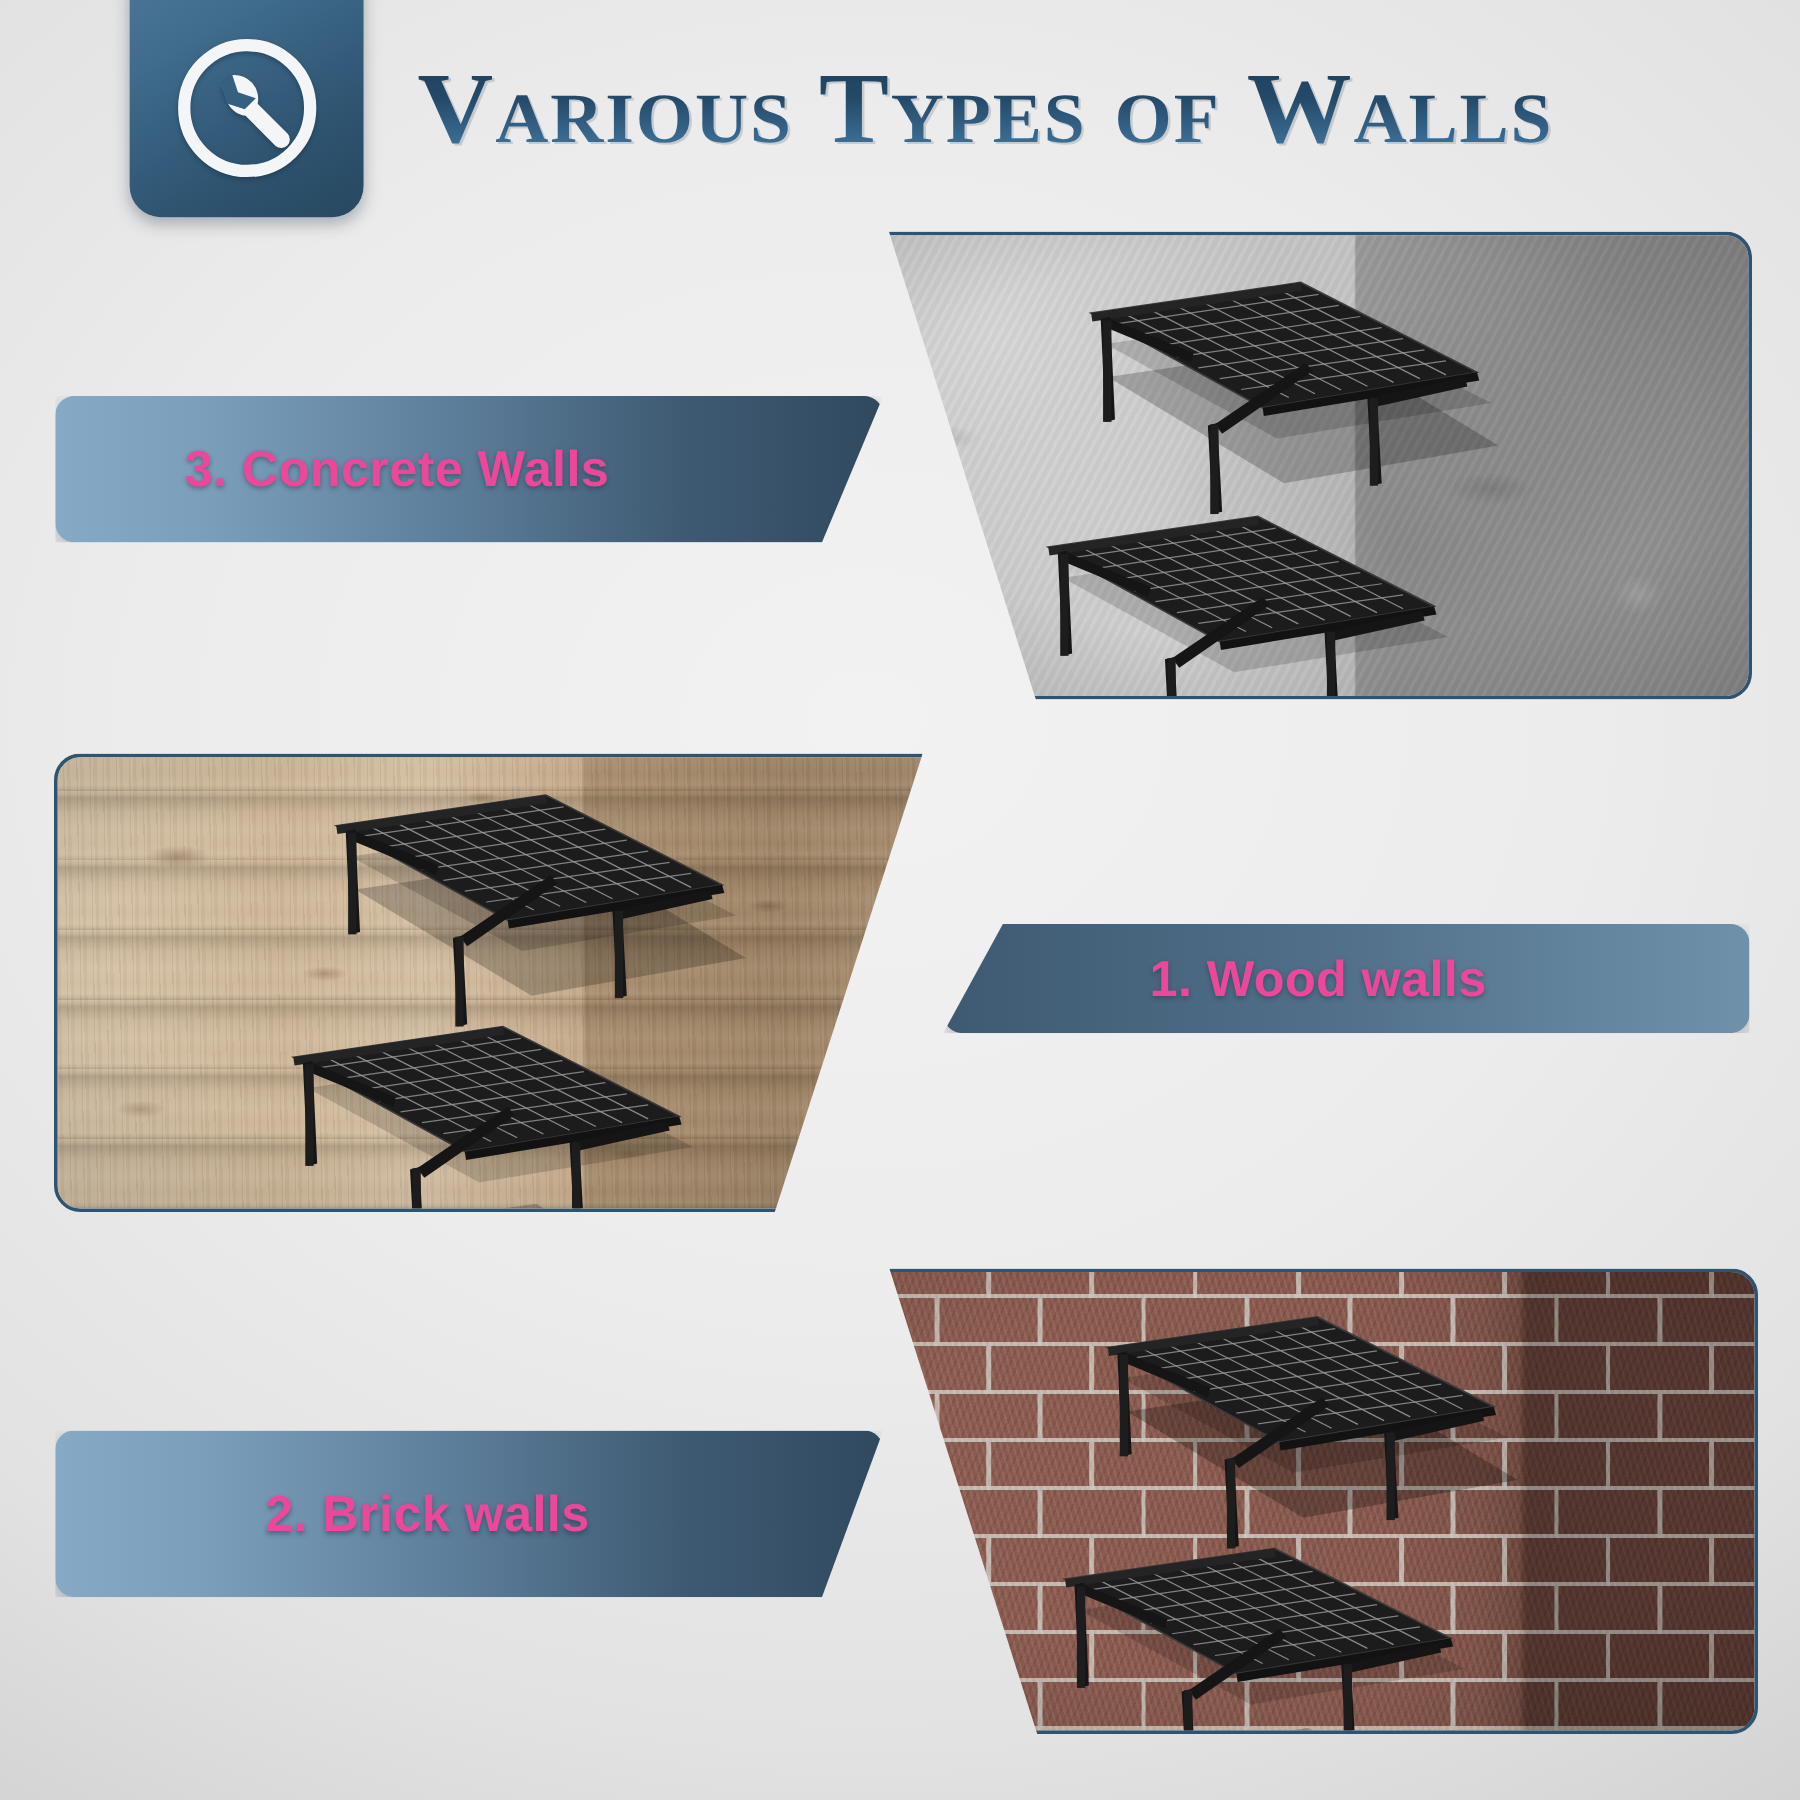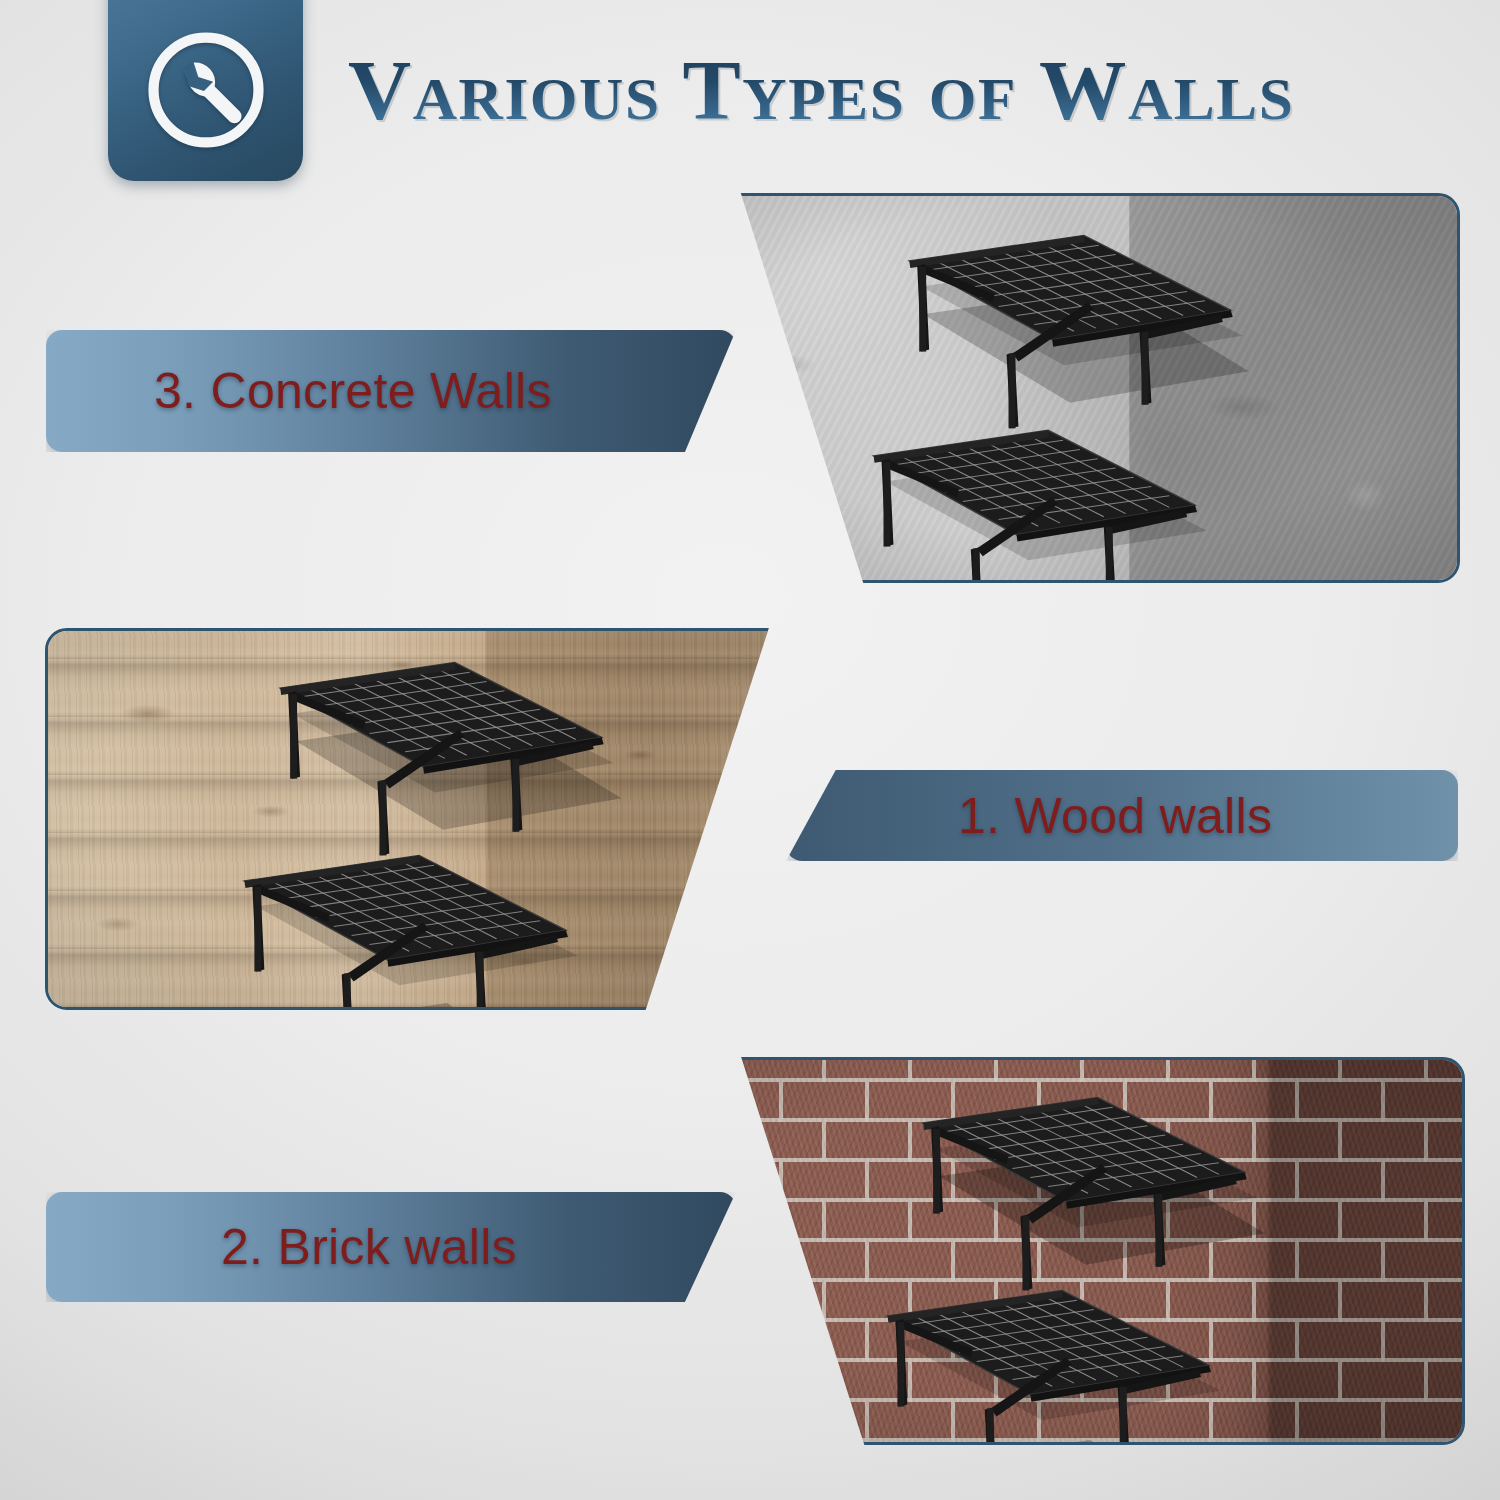--- a/index.html
+++ b/index.html
@@ -173,22 +173,22 @@
   .banner.right-slant .bg {
     background: linear-gradient(90deg,#86a9c6 0%,#7b9fbb 18%,#5d7e9a 48%,#3e5a72 76%,#30495f 100%);
     clip-path: polygon(0% 0%, 100% 0%, 92.6% 100%, 0% 100%);
   }
   .banner.left-slant .bg {
     background: linear-gradient(90deg,#3e5a72 0%,#47647d 22%,#53718b 52%,#62839c 78%,#6f91aa 100%);
     clip-path: polygon(7.4% 0%, 100% 0%, 100% 100%, 0% 100%);
   }
   .banner .label {
     position:absolute; inset:0; display:flex; align-items:center;
-    color:#7f1d1d; font-weight:400;
-    font-size:50px; letter-spacing:.3px;
+    color:#ec4899; font-weight:700;
+    font-size:42px; letter-spacing:.3px;
     text-shadow:0 2px 4px rgba(25,45,65,.45);
     white-space:nowrap;
   }
   #banner-concrete .label { justify-content:flex-start; padding-left:108px; }
   #banner-wood .label     { justify-content:flex-start; padding-left:172px; }
   #banner-brick .label    { justify-content:flex-start; padding-left:175px; }
 </style>
 </head>
 <body>
 
@@ -322,16 +322,16 @@
 <div class="banner right-slant" id="banner-concrete" style="left:46px; top:330px; width:690px; height:122px;">
   <div class="bg"></div>
   <div class="label">3. Concrete Walls</div>
 </div>
 
 <div class="banner left-slant" id="banner-wood" style="left:786px; top:770px; width:672px; height:91px;">
   <div class="bg"></div>
   <div class="label">1. Wood walls</div>
 </div>
 
-<div class="banner right-slant" id="banner-brick" style="left:46px; top:1192px; width:690px; height:110px;">
+<div class="banner right-slant" id="banner-brick" style="left:46px; top:1192px; width:690px; height:139px;">
   <div class="bg"></div>
   <div class="label">2. Brick walls</div>
 </div>
 
 </body></html>

